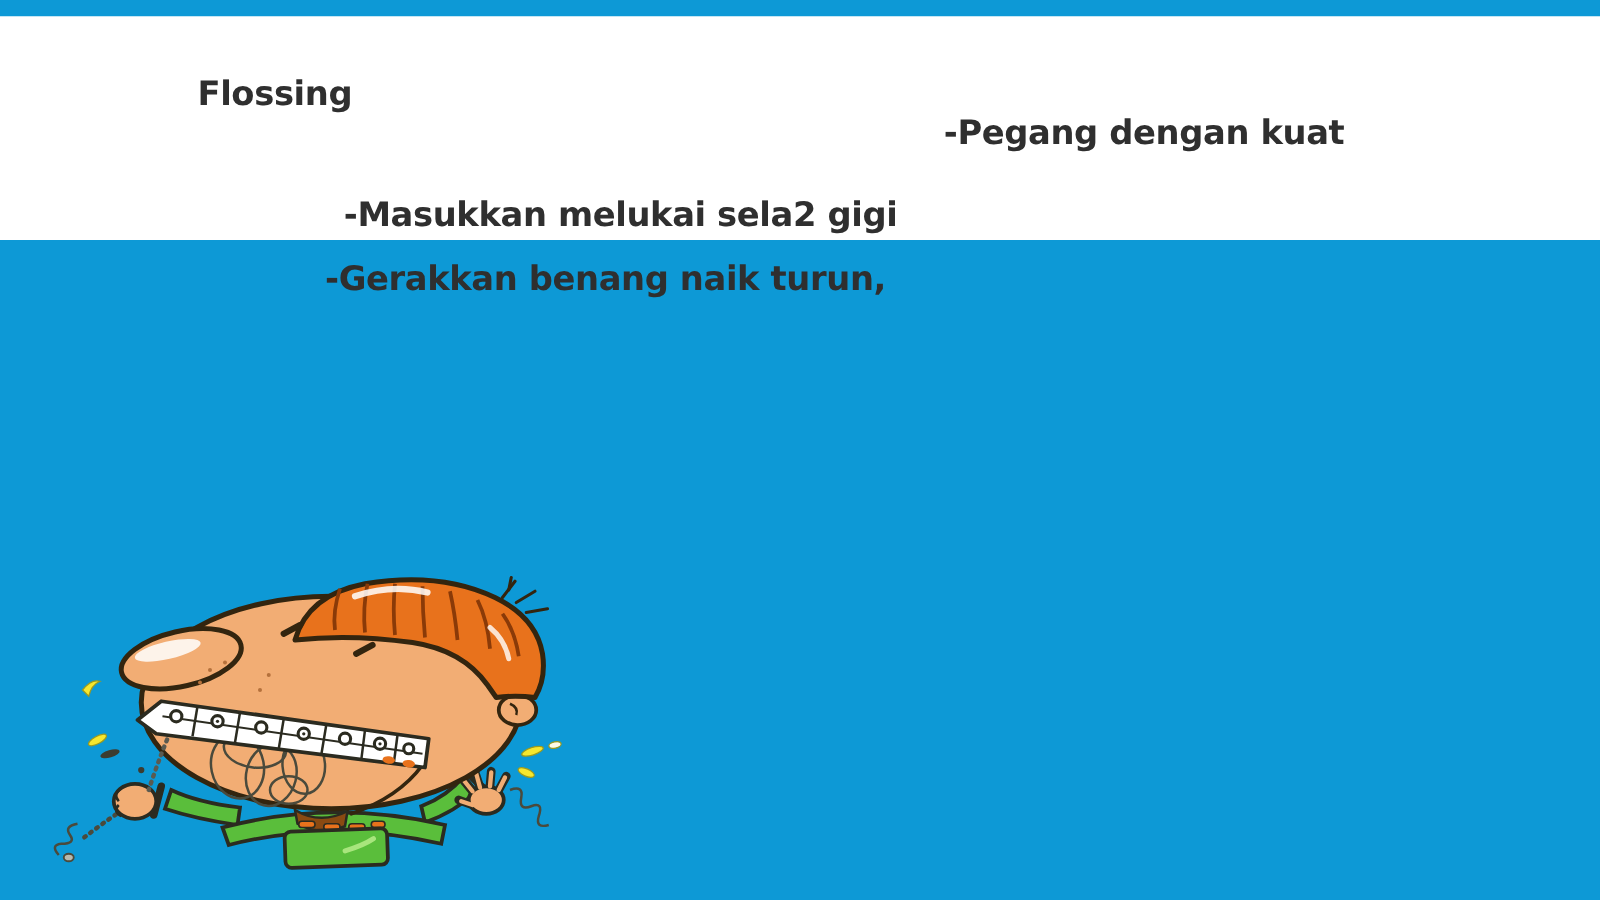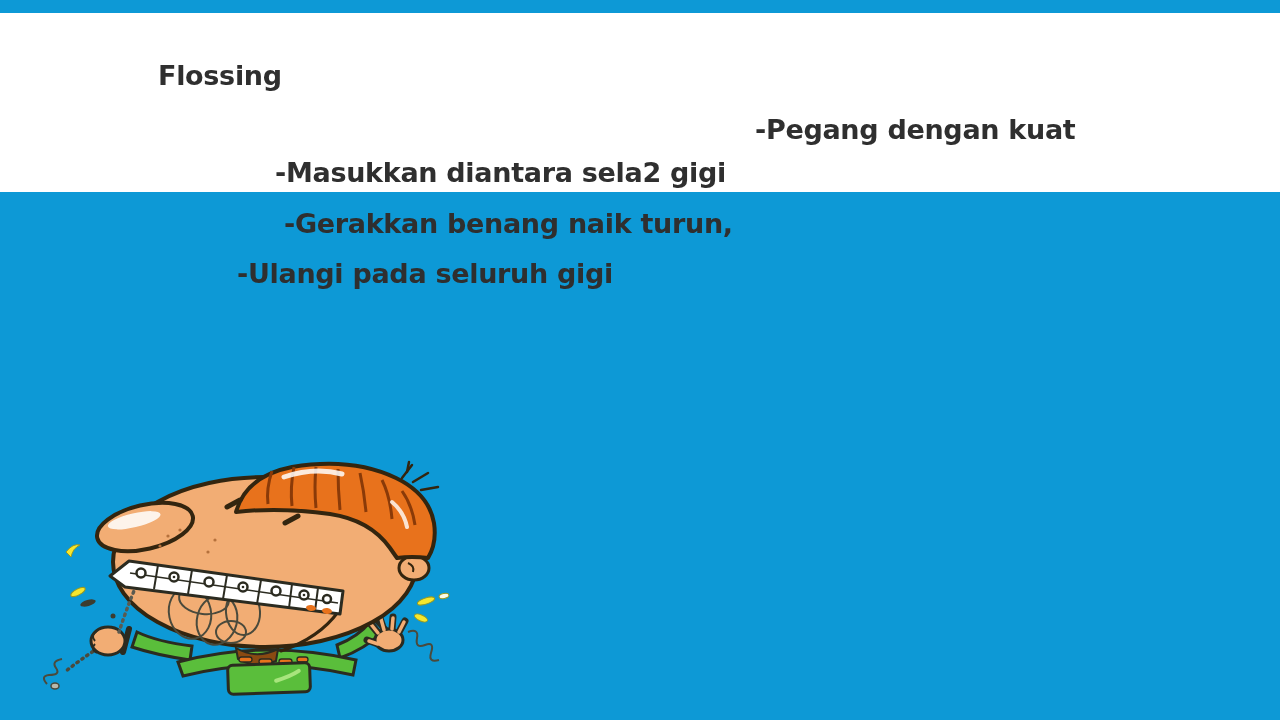--- a/index.html
+++ b/index.html
@@ -25,43 +25,42 @@
     font-family: "DejaVu Sans", sans-serif;
     font-weight: 700;
     font-size: 27px;
     line-height: 33px;
     color: #2f2f2f;
     white-space: pre;
     letter-spacing: -0.3px;
   }
   .seg-title        { left: 148px; top: 59px; margin-left: 10px;  }
   .seg-line2-left   { left: 148px; top: 106px; }
-  .seg-line2-right  { left: 755px; top: 113px; }
+  .seg-line2-right  { left: 755px; top: 90px; }
   .seg-line3        { left: 275px; top: 156px; }
-  .seg-line4-left   { left: 284px; top: 207px; }
+  .seg-line4-left   { left: 260px; top: 207px; }
   .seg-line4-right  { left: 875px; top: 207px; }
   .seg-line5        { left: 237px; top: 257px; }
   .cartoon {
     position: absolute;
     left: 40px; top: 460px;
     width: 420px; height: 250px;
   }
 </style>
 </head>
 <body>
 
 <div class="slide">
 
   <div class="text-panel"></div>
 
   <div class="seg seg-title">Flossing</div>
   <div class="seg seg-line2-right">-Pegang dengan kuat</div>
-  <div class="seg seg-line3">-Masukkan diantara sela2 gigi</div>
+  <div class="seg seg-line3">-Masukkan melukai sela2 gigi</div>
   <div class="seg seg-line4-left">-Gerakkan benang naik turun,</div>
-  <div class="seg seg-line5">-Ulangi pada seluruh gigi</div>
 
   <svg class="cartoon" viewBox="0 0 420 250" width="420" height="250" xmlns="http://www.w3.org/2000/svg">
 
     <g fill="none" stroke="#4a4a3c">
       <path d="M58 188 Q40 200 26 211" stroke-width="3.5" stroke-dasharray="1.5,4.5" stroke-linecap="round"></path>
       <path d="M22 199 q-11 2 -6 9 q5 7 -7 7 q-9 1 -2 9" stroke-width="2"></path>
       <ellipse cx="15" cy="226" rx="4" ry="3" fill="#b9b9ad" stroke-width="1.5"></ellipse>
     </g>
 
     <g>

